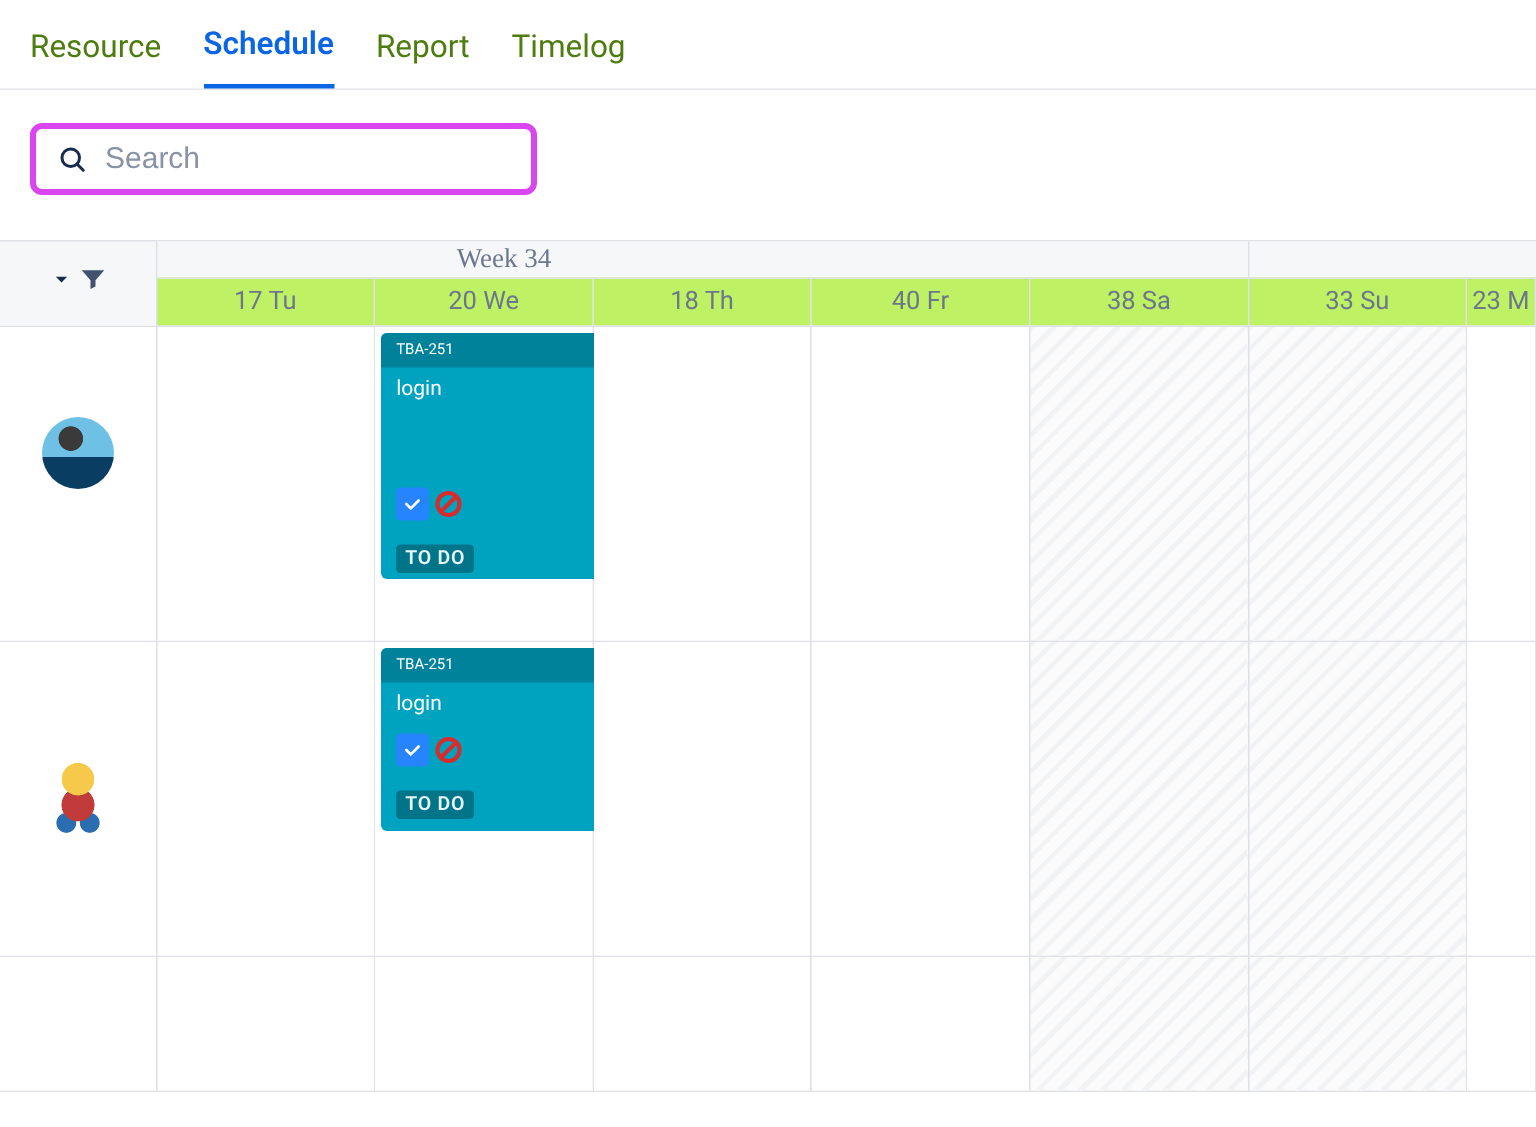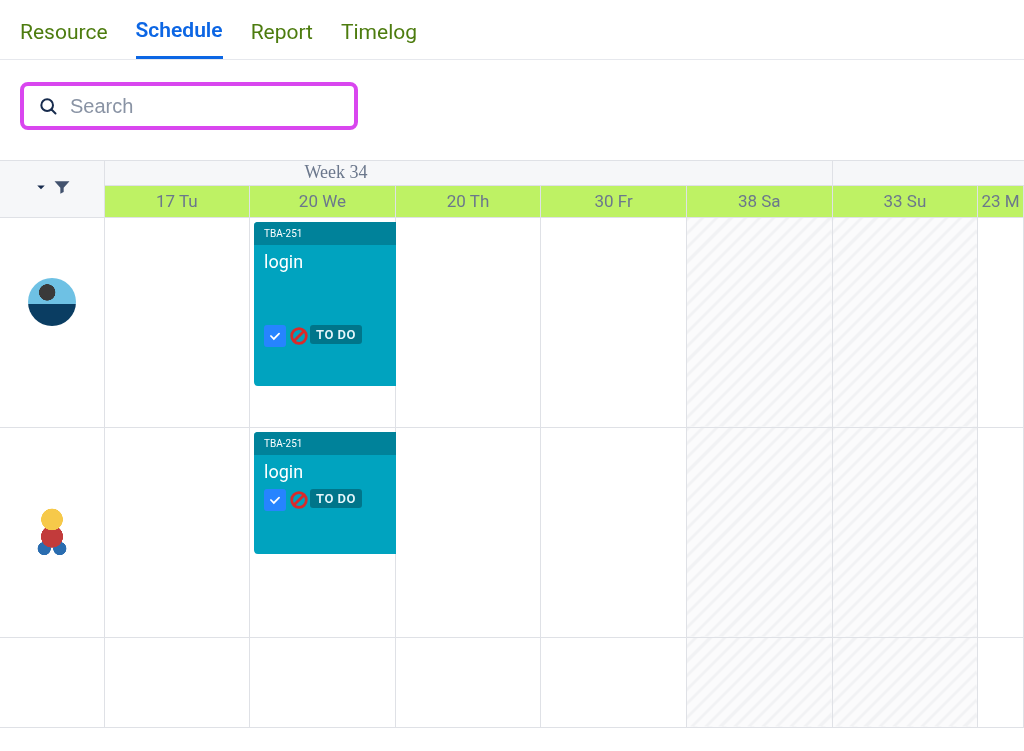--- a/index.html
+++ b/index.html
@@ -184,32 +184,32 @@
     background: #00829a;
     padding: 6px 10px;
     font-size: 10px;
   }
   .card-body {
     padding: 6px 10px 8px 10px;
     display: flex;
     flex-direction: column;
     justify-content: space-between;
   }
-  .card-title { font-size: 18px; }
+  .card-title { font-size: 14px; }
   .card-footer {
     display: flex;
     align-items: flex-end;
     justify-content: space-between;
     padding: 4px 10px 8px 10px;
   }
   .left-icons {
     display: flex;
-    flex-direction: row;
+    flex-direction: column;
     align-items: flex-start;
-    gap: 0;
+    gap: 16px;
     text-align: right;
   }
   .icon-row {
     display: flex;
     gap: 2px;
     align-items: center;
   }
   .iconbox {
     width: 22px; height: 22px;
     display: inline-flex;
@@ -286,22 +286,22 @@
         </span>
       </div>
     </td>
     <td class="week-label" colspan="5">Week 34</td>
     <td class="week-empty" colspan="2"></td>
   </tr>
 
   <tr class="day-row">
     <td>17 Tu</td>
     <td>20 We</td>
-    <td>20 Th</td>
-    <td>30 Fr</td>
+    <td>18 Th</td>
+    <td>40 Fr</td>
     <td>38 Sa</td>
     <td>33 Su</td>
     <td>23 M</td>
   </tr>
 
   <tr class="body-row row-h-1">
     <td class="sidebar-cell">
       <span class="avatar av1"></span>
     </td>
     <td></td>

